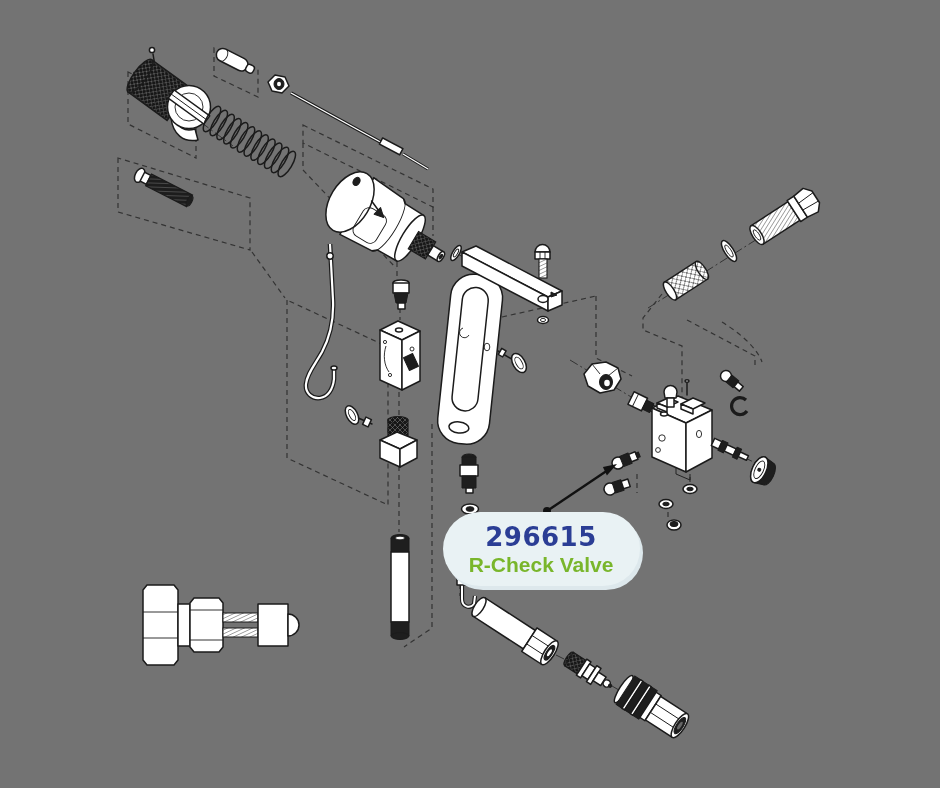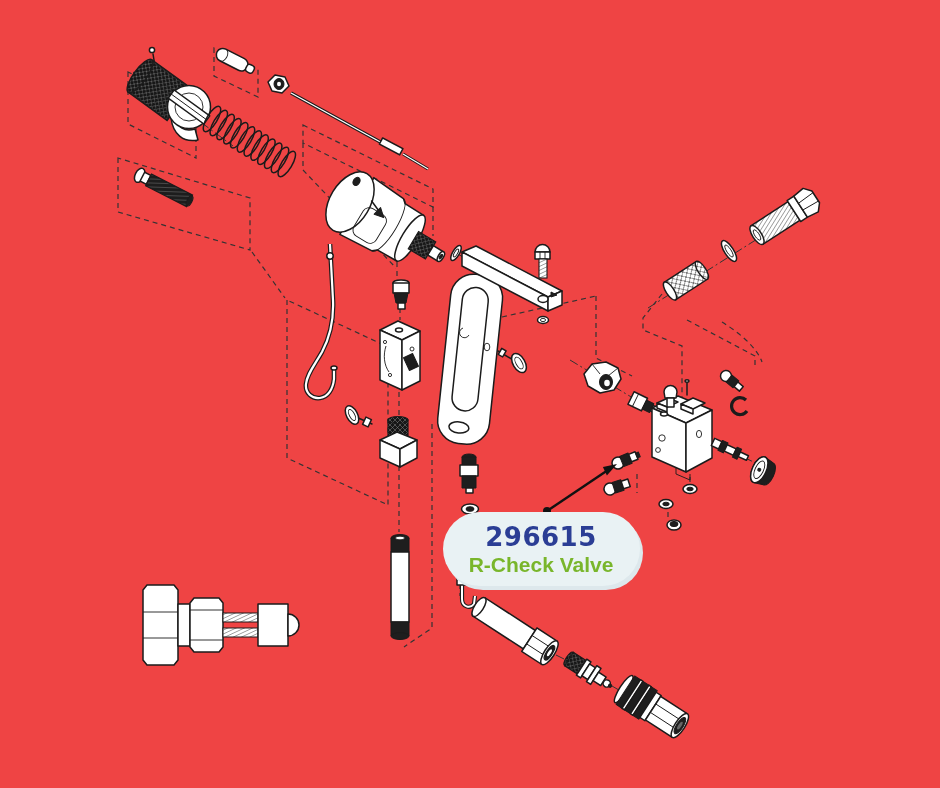--- a/index.html
+++ b/index.html
@@ -1,16 +1,16 @@
 <!DOCTYPE html>
 <html><head>
 <meta charset="utf-8">
 <style>
   html,body{margin:0;padding:0;background:#fff;}
-  #stage{position:relative;width:940px;height:788px;background:#ef4444;overflow:hidden;font-family:"Liberation Sans",sans-serif;}
+  #stage{position:relative;width:940px;height:788px;background:#737373;overflow:hidden;font-family:"Liberation Sans",sans-serif;}
   svg{position:absolute;left:0;top:0;}
   .ln{fill:none;stroke:#1b1b1b;stroke-width:1.5;stroke-linejoin:round;stroke-linecap:round;}
   .fw{fill:#ffffff;stroke:#1b1b1b;stroke-width:1.5;stroke-linejoin:round;}
   .fd{fill:#1e1e1e;stroke:#1b1b1b;stroke-width:1;stroke-linejoin:round;}
   .thin{fill:none;stroke:#1b1b1b;stroke-width:0.9;}
   .dash{fill:none;stroke:#333;stroke-width:1.2;stroke-dasharray:5 4;}
   .ddot{fill:none;stroke:#333;stroke-width:1;stroke-dasharray:9 3 2 3;}
   .num{font-family:"DejaVu Sans",sans-serif;font-weight:bold;font-size:26px;letter-spacing:0.5px;}
   .nm{font-family:"Liberation Sans",sans-serif;font-weight:bold;font-size:21px;}
 </style>

